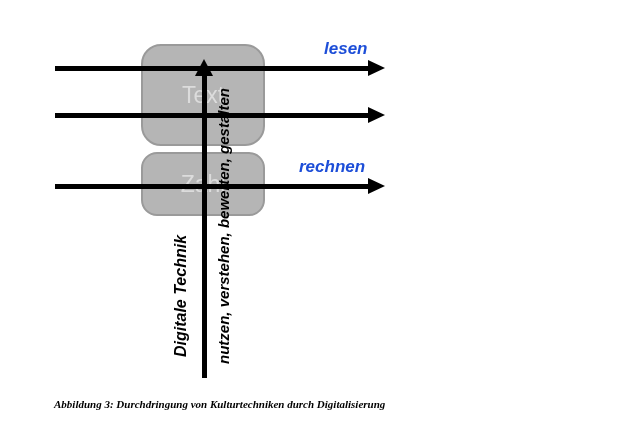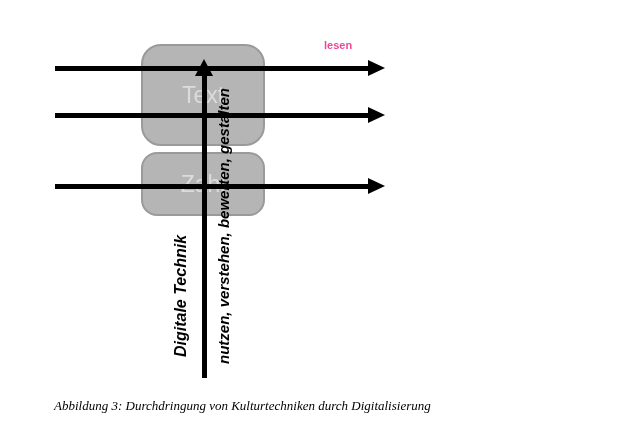--- a/index.html
+++ b/index.html
@@ -40,21 +40,21 @@
     border-top:8px solid transparent;
     border-bottom:8px solid transparent;
     border-left:17px solid var(--arrow);
     z-index:2;
   }
   .a1 .hline{top:66px;} .a1 .hhead{top:60px;}
   .a2 .hline{top:113px;} .a2 .hhead{top:107px;}
   .a3 .hline{top:184px;} .a3 .hhead{top:178px;}
   .hlabel{
     position:absolute;
-    font-weight:bold;font-size:11px;color:#ec4899;
+    font-style:italic;font-weight:bold;font-size:17px;color:#1d4ed8;
     z-index:3;white-space:nowrap;
   }
   .l1{left:324px;top:39px;}
   .l2{left:292px;top:86px;}
   .l3{left:299px;top:157px;}
   
   .vline{
     position:absolute;left:202px;top:76px;width:5px;height:302px;
     background:var(--arrow);z-index:2;
   }
@@ -71,22 +71,22 @@
     transform:rotate(-90deg);
     font-style:italic;font-weight:600;color:#000;
     text-align:center;white-space:nowrap;z-index:3;
   }
   .rot-digitale{left:111px;top:286px;width:140px;font-size:16px;}
   .rot-nutzen{left:79px;top:216px;width:290px;font-size:15px;}
   
   .caption{
     position:absolute;left:54px;top:398px;
     font-family:"Liberation Serif",serif;
-    font-style:italic;font-size:13px;color:#000;
-    white-space:nowrap;z-index:3;
+    font-style:italic;font-size:11px;color:#000;
+    white-space:nowrap;z-index:3;font-weight:bold;
   }
 </style>
 </head>
 <body>
 
 <div class="canvas">
 
   <div class="box box-text">
     <span>Text</span>
   </div>
@@ -102,20 +102,21 @@
 
   <div class="arrow-group a2">
     <div class="hline"></div>
     <div class="hhead"></div>
   </div>
 
   <div class="arrow-group a3">
     <div class="hline"></div>
     <div class="hhead"></div>
   </div>
+  <div class="hlabel l3">rechnen</div>
 
   <div class="vline"></div>
   <div class="vhead"></div>
 
   <div class="rot rot-digitale">Digitale Technik</div>
   <div class="rot rot-nutzen">nutzen, verstehen, bewerten, gestalten</div>
 
   <div class="caption">Abbildung 3: Durchdringung von Kulturtechniken durch Digitalisierung</div>
 
 </div>

